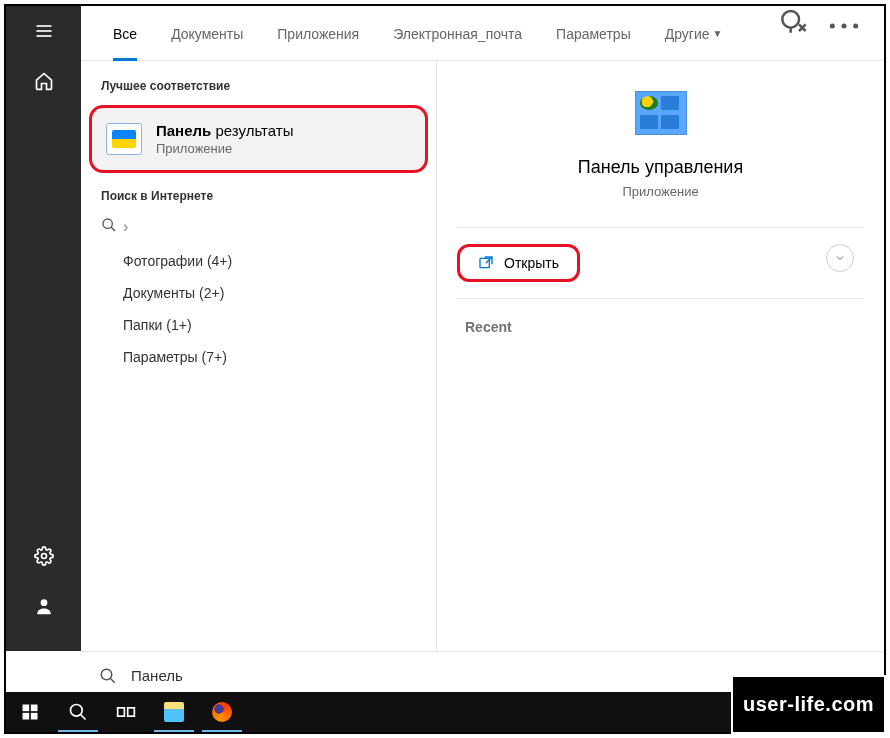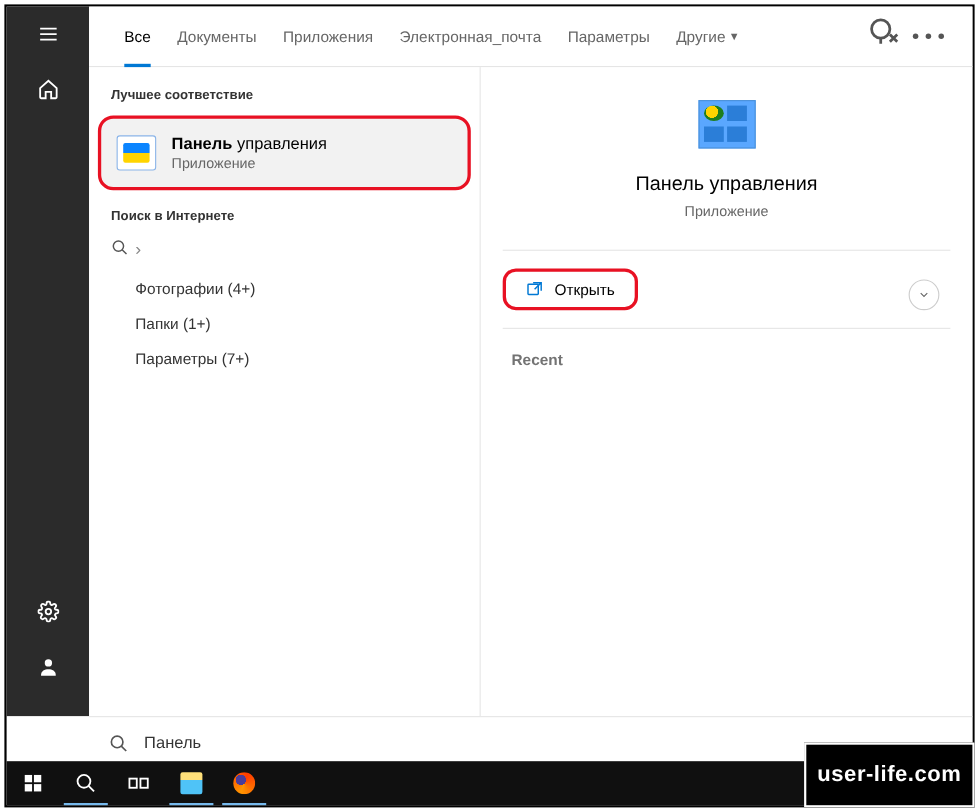--- a/index.html
+++ b/index.html
@@ -8,21 +8,21 @@
 .frame { position: absolute; top: 4px; left: 4px; right: 4px; bottom: 4px; border: 2px solid #000; background: #fff; }
 
 .sidebar { position: absolute; left: 0; top: 0; width: 75px; height: 645px; background: #2b2b2b; display: flex; flex-direction: column; align-items: center; }
 .sidebar-top { display: flex; flex-direction: column; align-items: center; width: 100%; }
 .sidebar-bottom { margin-top: auto; display: flex; flex-direction: column; align-items: center; width: 100%; padding-bottom: 20px; }
 .sidebar-item { width: 100%; height: 50px; display: flex; align-items: center; justify-content: center; color: #fff; cursor: pointer; }
 .sidebar-item svg { width: 20px; height: 20px; }
 
 .main { position: absolute; left: 75px; top: 0; right: 0; height: 645px; background: #fff; display: flex; flex-direction: column; }
 
-.tabs { height: 55px; display: flex; align-items: center; padding: 0 20px; border-bottom: 1px solid #e5e5e5; }
+.tabs { height: 55px; display: flex; padding: 0 20px; border-bottom: 1px solid #e5e5e5; gap: 10px; }
 .tab { padding: 0 12px; height: 55px; display: flex; align-items: center; font-size: 14px; color: #666; cursor: pointer; position: relative; }
 .tab.active { color: #000; }
 .tab.active::after { content: ""; position: absolute; bottom: 0; left: 12px; right: 12px; height: 3px; background: #0078d4; }
 .tab-chevron { margin-left: 3px; font-size: 10px; color: #666; }
 .tabs-spacer { flex: 1; }
 .tabs-icon { width: 40px; height: 40px; display: flex; align-items: center; justify-content: center; color: #555; cursor: pointer; }
 
 .content { flex: 1; display: flex; }
 
 .left-panel { width: 355px; padding: 12px 0 0 0; }
@@ -48,21 +48,21 @@
 .preview-top { display: flex; flex-direction: column; align-items: center; padding: 30px 20px 20px 20px; }
 .preview-icon { width: 52px; height: 44px; background: #5aa7ff; border: 1px solid #4a90d9; display: flex; flex-wrap: wrap; padding: 4px; gap: 3px; }
 .preview-icon span:nth-child(1) { width: 18px; height: 14px; background: radial-gradient(circle at 40% 40%, #ffd400 40%, #1e7e1e 42%); border-radius: 50%; }
 .preview-icon span:nth-child(2) { width: 18px; height: 14px; background: #2b7ed8; }
 .preview-icon span:nth-child(3) { width: 18px; height: 14px; background: #2b7ed8; }
 .preview-icon span:nth-child(4) { width: 18px; height: 14px; background: #2b7ed8; }
 .preview-title { font-size: 18px; color: #000; margin-top: 22px; }
 .preview-sub { font-size: 13px; color: #666; margin-top: 6px; }
 .divider { height: 1px; background: #e5e5e5; margin: 8px 20px; }
 
-.open-row { display: flex; align-items: flex-end; gap: 10px; margin: 8px 20px; }
+.open-row { display: flex; align-items: flex-start; gap: 10px; margin: 8px 20px; }
 .open-btn { display: inline-flex; align-items: center; gap: 10px; padding: 8px 18px; border: 3px solid #e81123; border-radius: 12px; cursor: pointer; }
 .open-btn svg { width: 16px; height: 16px; color: #0078d4; }
 .open-btn span { font-size: 14px; color: #000; }
 .expand-circle { width: 28px; height: 28px; border: 1px solid #ccc; border-radius: 50%; display: flex; align-items: center; justify-content: center; margin-left: auto; margin-right: 10px; cursor: pointer; color: #666; }
 
 .recent-header { font-size: 14px; font-weight: 600; padding: 12px 28px; color: #737373; }
 
 .search-bar { position: absolute; left: 75px; right: 0; top: 645px; height: 48px; background: #fff; border-top: 1px solid #e5e5e5; display: flex; align-items: center; padding: 0 18px; gap: 14px; }
 .search-bar svg { width: 18px; height: 18px; color: #555; }
 .search-bar input { border: none; outline: none; font-size: 15px; color: #333; flex: 1; background: transparent; }
@@ -150,37 +150,38 @@
     </div>
 
     <div class="content">
       <div class="left-panel">
         <div class="section-header">Лучшее соответствие</div>
         <div class="best-match">
           <div class="best-match-icon">
               <div class="best-match-icon-inner"></div>
             </div>
           <div class="best-match-text">
-            <div class="best-match-title"><b>Панель</b><span> управления</span></div>
+            <div class="best-match-title"><b>Панель</b><span> результаты</span></div>
             <div class="best-match-sub">Приложение</div>
           </div>
         </div>
 
         <div class="section-header">Поиск в Интернете</div>
         <div class="web-search-row">
           <span class="icon">
             <svg viewBox="0 0 24 24" width="16" height="16" fill="none" stroke="currentColor" stroke-width="2">
                 <circle cx="10" cy="10" r="7"></circle>
                 <line x1="21" y1="21" x2="15" y2="15"></line>
               </svg>
           </span>
           <span class="arrow">›</span>
         </div>
 
         <div class="result-row">Фотографии (4+)</div>
+        <div class="result-row">Документы (2+)</div>
         <div class="result-row">Папки (1+)</div>
         <div class="result-row">Параметры (7+)</div>
       </div>
 
       <div class="right-panel">
         <div class="preview-top">
           <div class="preview-icon">
               <span></span>
               <span></span>
               <span></span>

